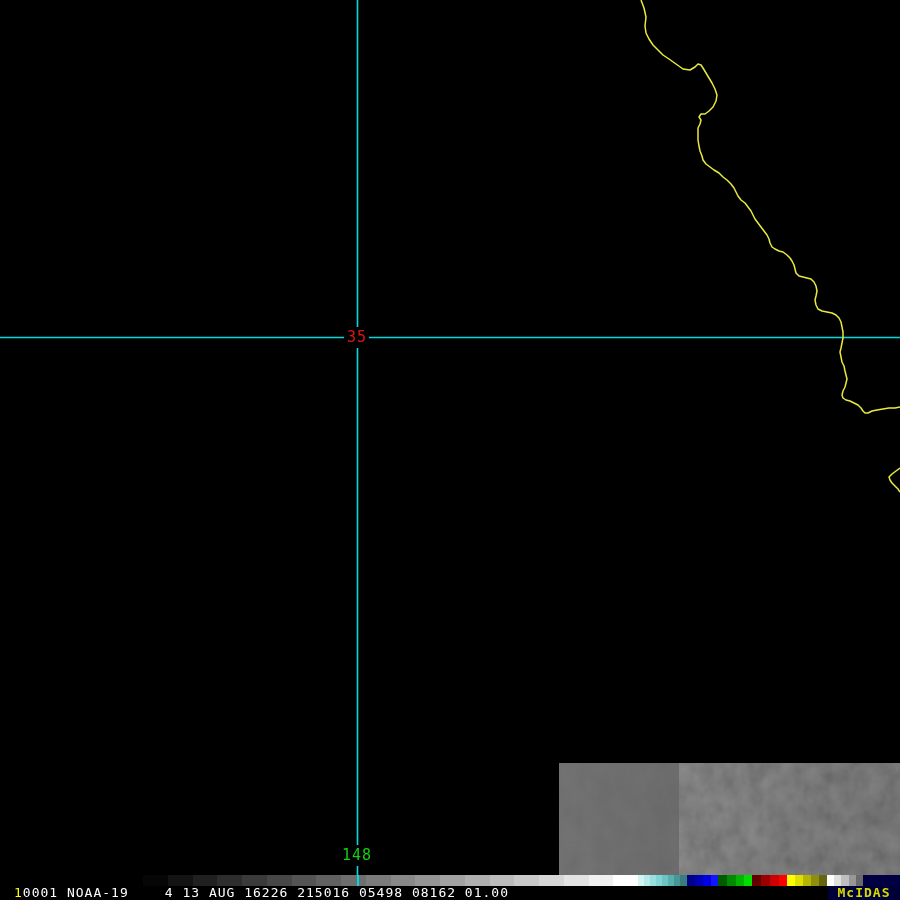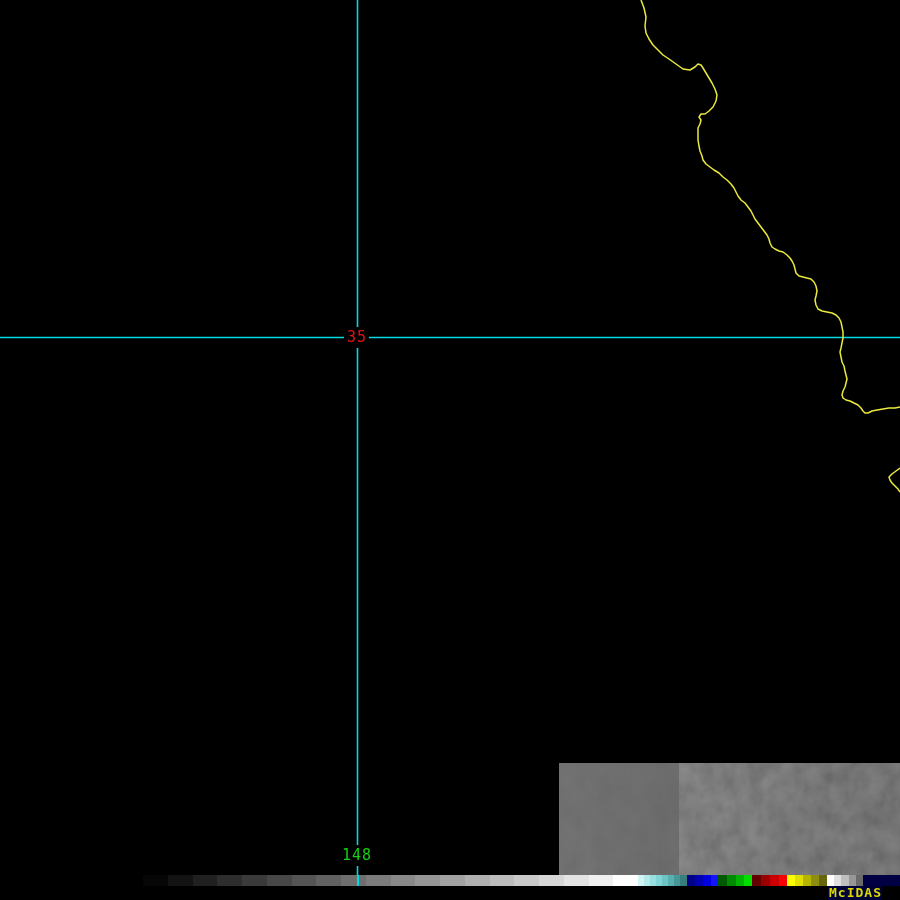--- a/index.html
+++ b/index.html
@@ -121,16 +121,17 @@
       <div class="cb-seg" style="width: 7px; background: rgb(255, 255, 255); height: 11px;"></div>
       <div class="cb-seg" style="width: 7px; background: rgb(224, 224, 224); height: 11px;"></div>
       <div class="cb-seg" style="width: 8px; background: rgb(191, 191, 191); height: 11px;"></div>
       <div class="cb-seg" style="width: 7px; background: rgb(151, 151, 151); height: 11px;"></div>
       <div class="cb-seg" style="width: 7px; background: rgb(106, 106, 106); height: 11px;"></div>
       <div class="cb-seg" style="width: 37px; background: rgb(0, 0, 66); height: 11px;"></div>
     </div>
   <div id="cb-tick" style="left: 357px; top: 875px; height: 11px; background: rgb(0, 217, 224);"></div>
 
   <div id="status-row">
-    <span id="brand-box" style="left: 828px; width: 54px; background: rgb(0, 0, 56); color: rgb(217, 217, 0); text-align: right;">McIDAS</span>
+    <span id="status-text"><span id="frame-digit" style="color: rgb(255, 255, 0);">1</span><span id="frame-label" style="color: rgb(255, 255, 255);">0001 NOAA-19</span><span id="image-info" style="color: rgb(255, 255, 255);">4 13 AUG 16226 215016 05498 08162 01.00</span></span>
+    <span id="brand-box" style="left: 828px; width: 72px; background: rgb(0, 0, 56); color: rgb(217, 217, 0);">McIDAS</span>
   </div>
 
 </div>
 
 </body></html>

